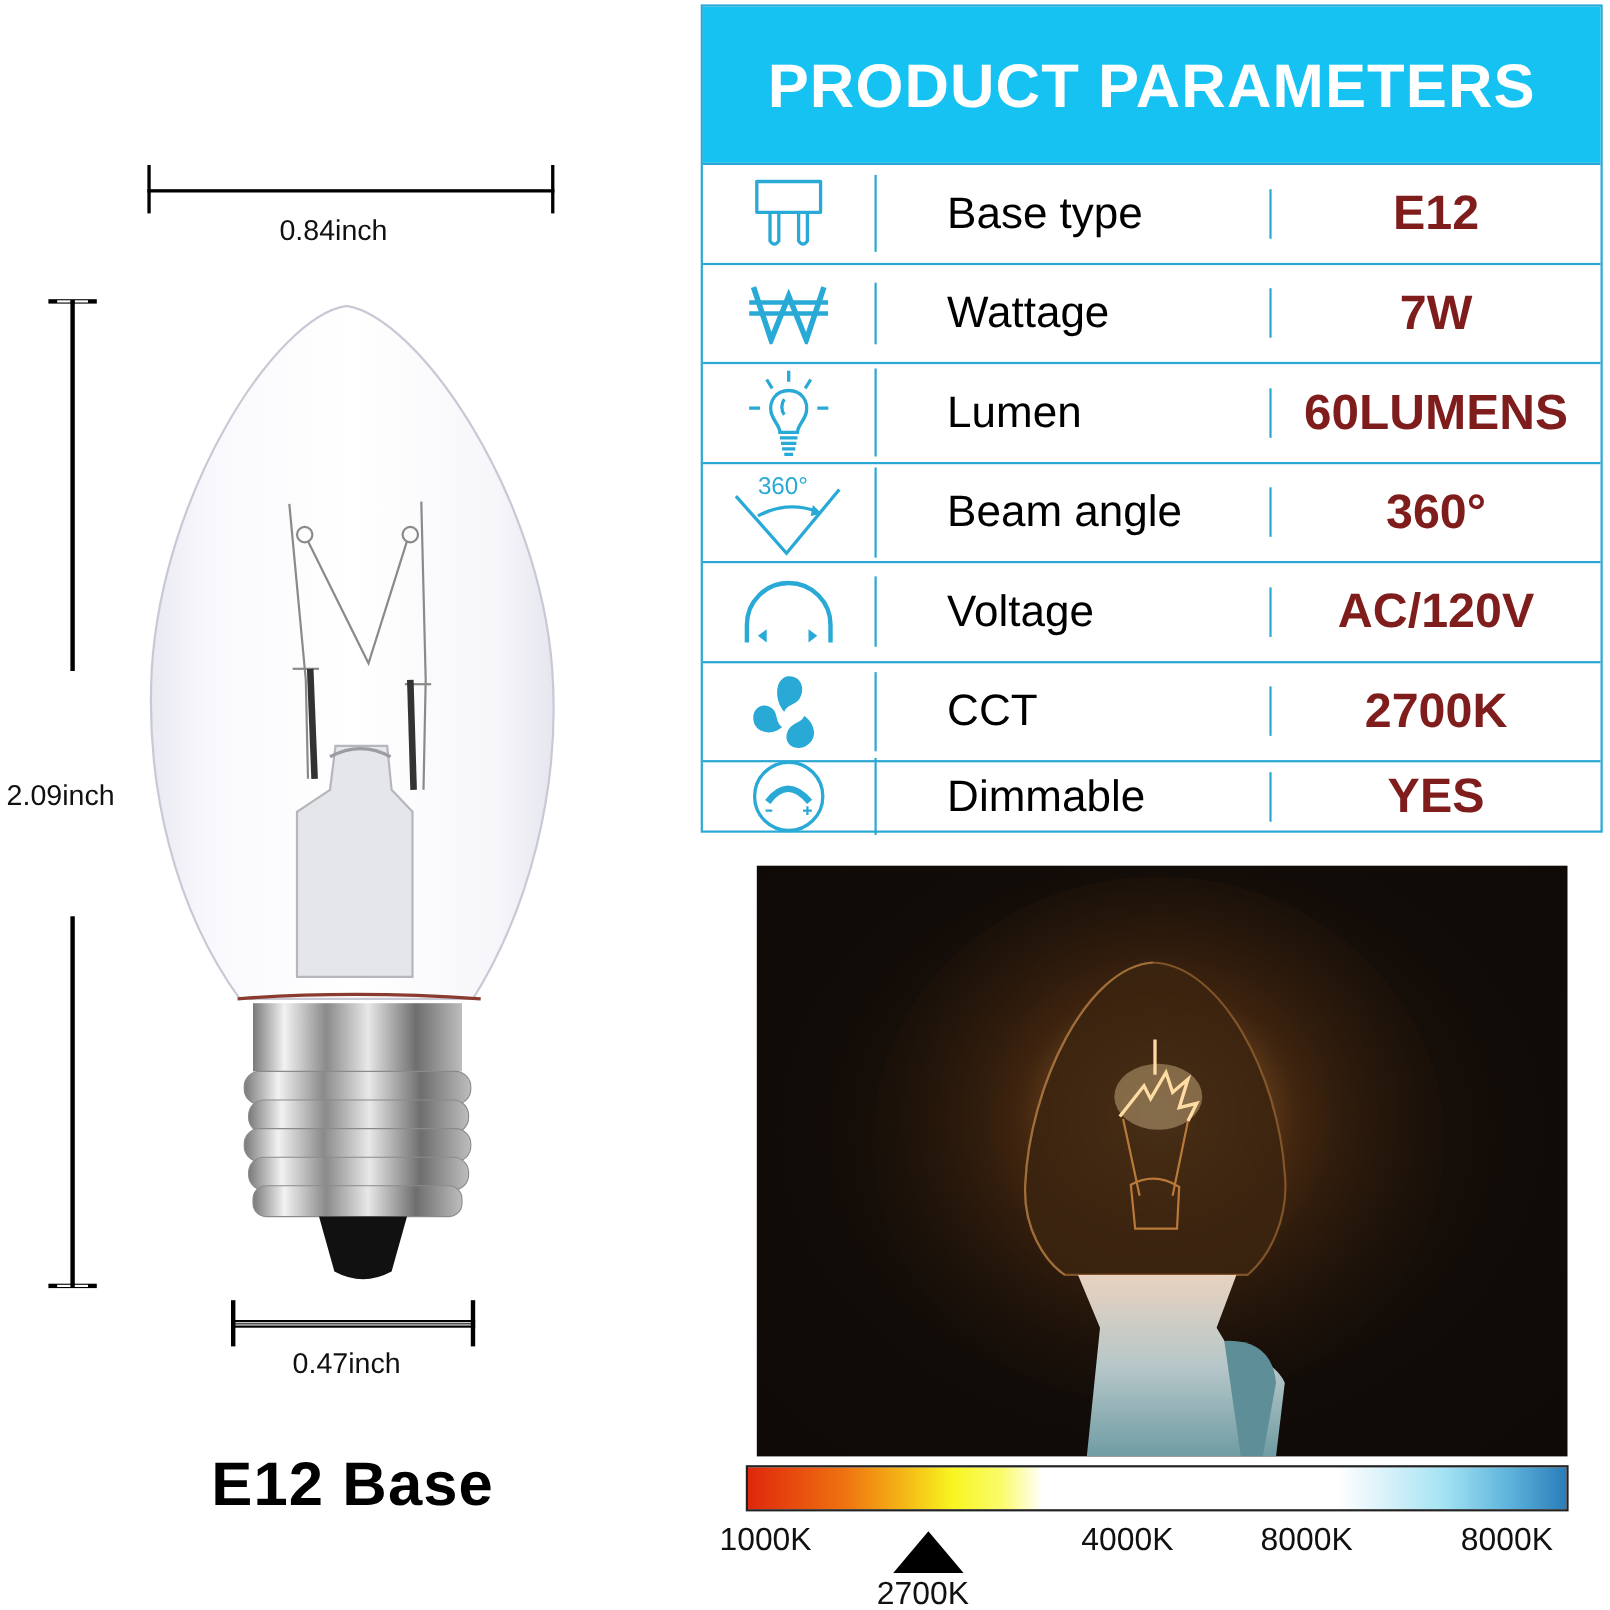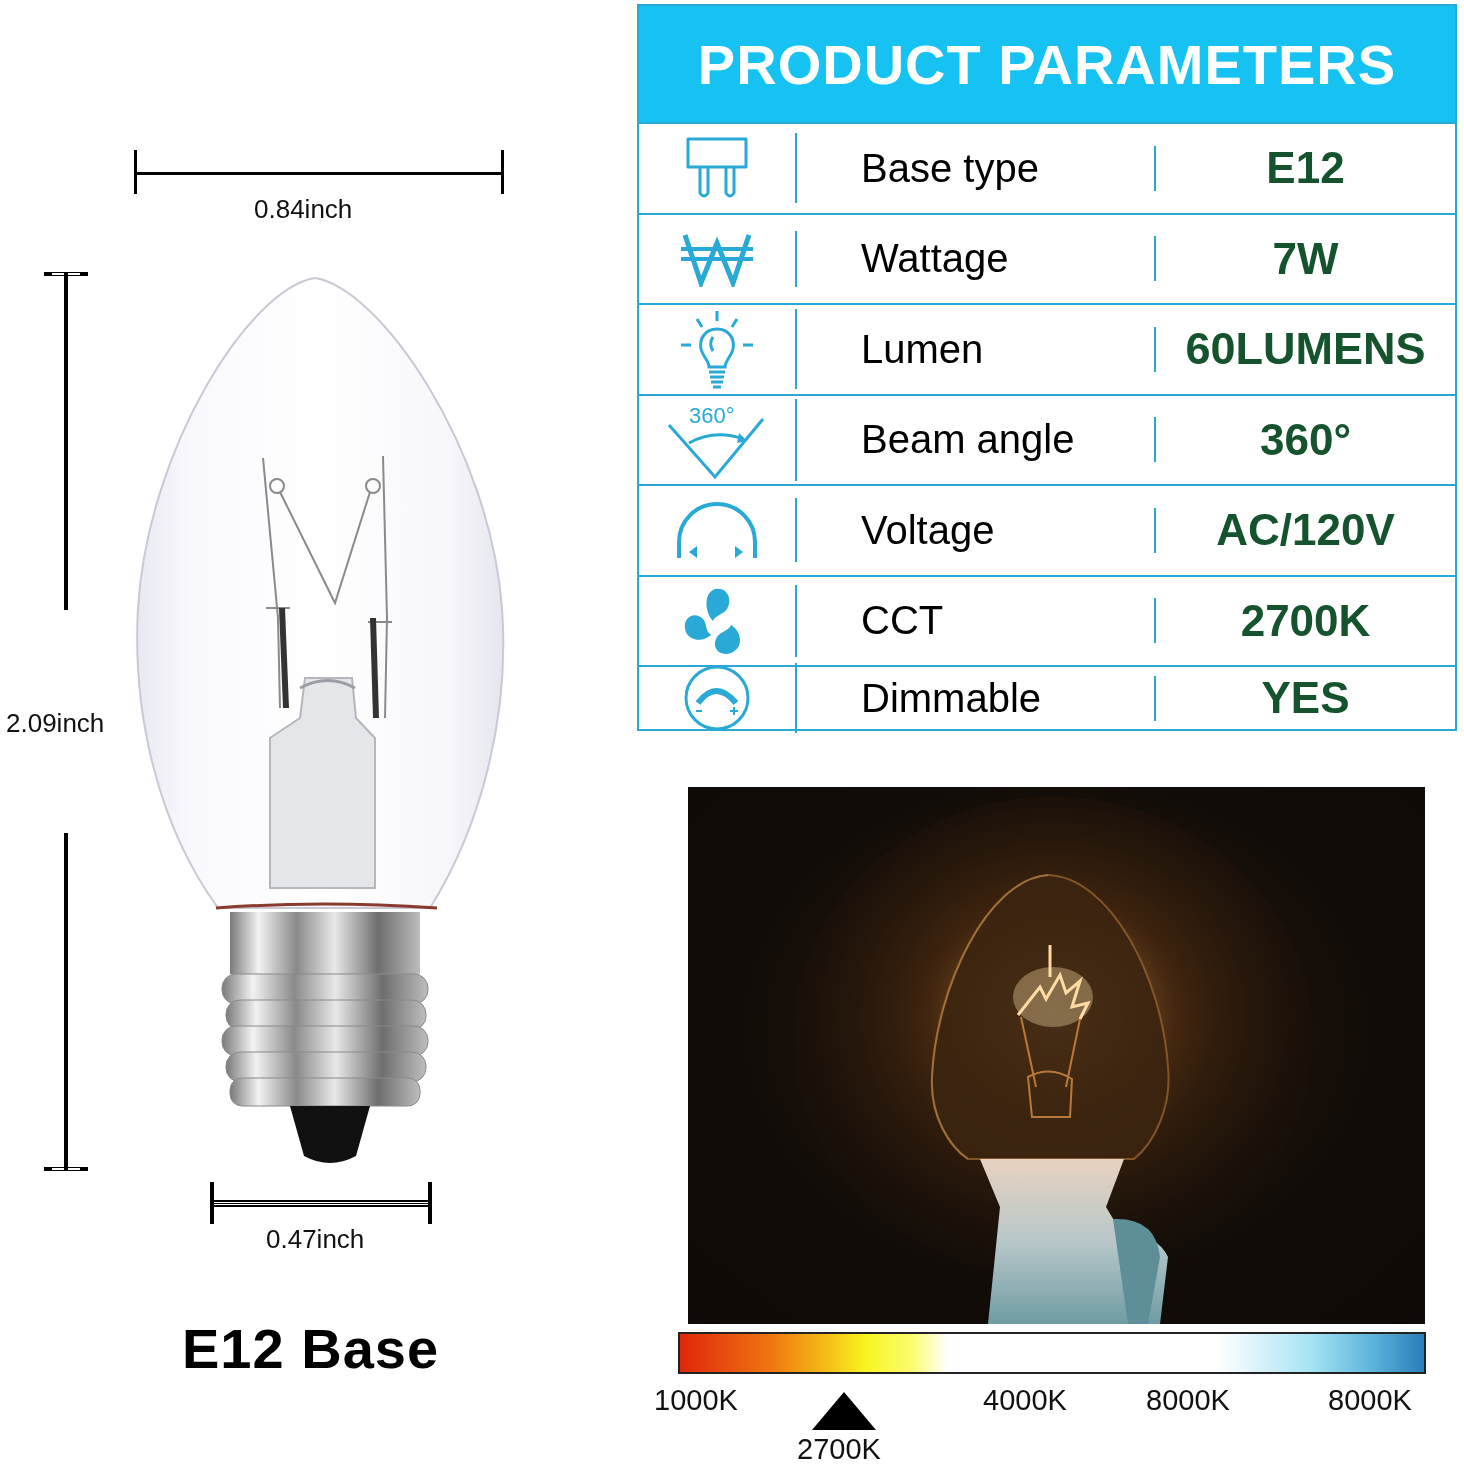--- a/index.html
+++ b/index.html
@@ -16,32 +16,32 @@
   .dim-v .cap { position: absolute; left: 0; width: 44px; height: 4px; background: #000; }
   .dim-v .cap::before, .dim-v .cap::after { content: ""; position: absolute; top: 1px; width: 12px; height: 2px; background: #fff; }
   .dim-v .cap::before { left: 8px; } .dim-v .cap::after { right: 8px; }
   .dim-v .line { position: absolute; left: 20px; width: 4px; background: #000; }
 
   .dim-h-bot { position: absolute; left: 210px; top: 1182px; width: 222px; height: 44px; }
   .dim-h-bot .bar { position: absolute; left: 0; right: 0; top: 18px; height: 7px; border-top: 2px solid #000; border-bottom: 2px solid #000; }
   .dim-h-bot .bar::after { content:""; position:absolute; left:0; right:0; top:1px; height:1px; background:#000; }
   .dim-h-bot .tick { position: absolute; top: 0; width: 4px; height: 42px; background: #000; }
 
-  .base-title { position: absolute; left: 182px; top: 1316px; font-size: 56px; font-weight: bold; color: #000; letter-spacing: 1px; }
+  .base-title { position: absolute; left: 192px; top: 1316px; font-size: 56px; font-weight: bold; color: #000; letter-spacing: 1px; }
 
   .bulb-svg { position: absolute; left: 130px; top: 248px; }
 
   
   .param-table { position: absolute; left: 637px; top: 4px; width: 820px; border: 2px solid #29a9d6; background: #fff; }
-  .param-header { height: 116px; background: #16c2f2; display: flex; align-items: center; justify-content: center; }
+  .param-header { height: 142px; background: #16c2f2; display: flex; align-items: center; justify-content: center; }
   .param-header span { color: #fff; font-weight: bold; font-size: 56px; letter-spacing: 1px; }
   .param-row { display: flex; height: 90.5px; border-top: 2px solid #2aa7d2; align-items: center; }
   .cell-icon { width: 158px; border-right: 2px solid #2aa7d2; display: flex; align-items: center; justify-content: center; }
   .cell-label { width: 359px; border-right: 2px solid #2aa7d2; display: flex; align-items: center; padding-left: 64px; font-size: 40px; color: #000; }
-  .cell-value { flex: 1; display: flex; align-items: center; justify-content: center; font-size: 44px; font-weight: bold; color: #14532d; }
+  .cell-value { flex: 1; display: flex; align-items: center; justify-content: center; font-size: 44px; font-weight: bold; color: #7f1d1d; }
 
   
   .photo { position: absolute; left: 688px; top: 787px; width: 737px; height: 537px; background: radial-gradient(ellipse at 50% 45%, #3a2410 0%, #1c120a 30%, #120c08 60%, #0f0a07 100%); overflow: hidden; }
 
   
   .cct-bar { position: absolute; left: 678px; top: 1332px; width: 748px; height: 42px; border: 2px solid #222;
     background: linear-gradient(to right, #e0270c 0%, #ef7410 12%, #f5c018 20%, #f8f520 25%, #fbfb6c 31%, #ffffff 36%, #ffffff 72%, #dff4fb 77%, #a4e3f3 85%, #5db4dc 93%, #2a7db9 100%); }
   .cct-tick { position: absolute; top: 1384px; font-size: 29px; color: #111; }
   .cct-marker { position: absolute; left: 812px; top: 1392px; width: 0; height: 0;
     border-left: 32px solid transparent; border-right: 32px solid transparent; border-bottom: 38px solid #000; }

